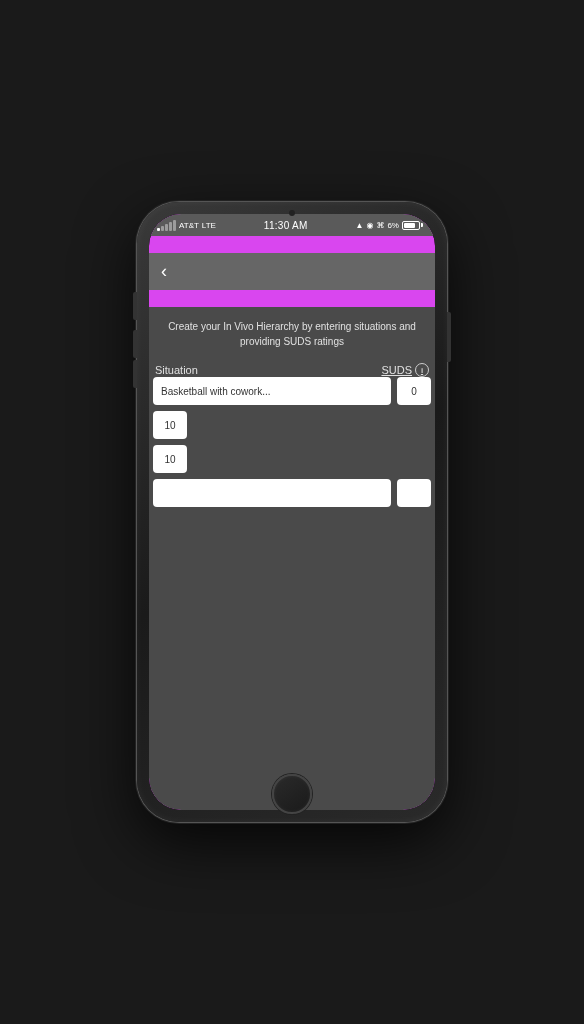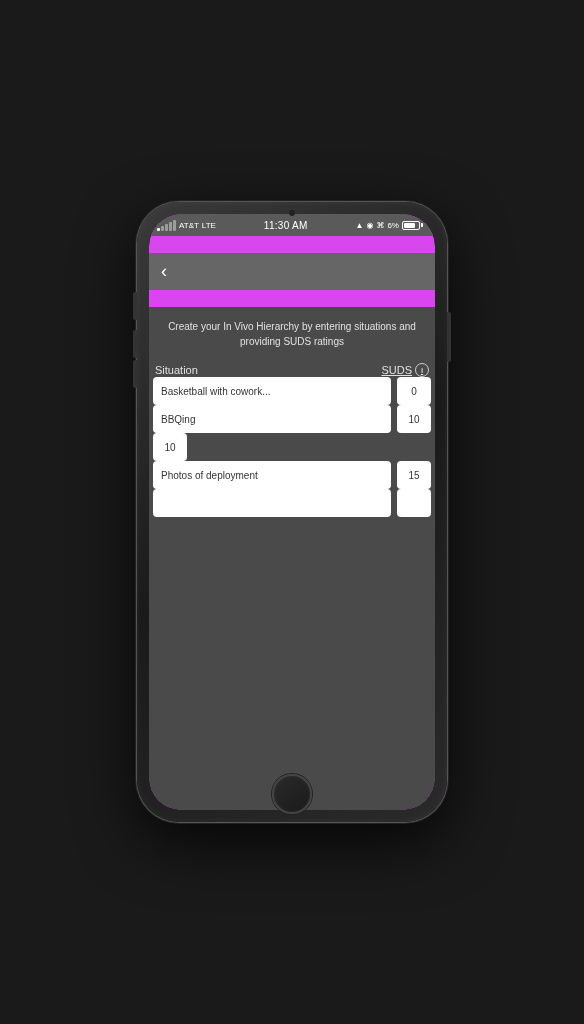--- a/index.html
+++ b/index.html
@@ -250,20 +250,21 @@
       justify-content: center;
       font-size: 8px;
       color: #ccc;
       font-weight: 600;
     }
 
     
     .hierarchy-row {
       display: flex;
       gap: 6px;
+      margin-bottom: 6px;
       align-items: flex-end;
     }
 
     .situation-input {
       flex: 1;
       background: #fff;
       border: none;
       border-radius: 4px;
       padding: 6px 8px;
       font-size: 10px;
@@ -346,29 +347,24 @@
             </div>
           </div>
         </div>
 
         <div>
           <div class="hierarchy-row">
             <input class="situation-input" type="text" value="Basketball with cowork..." style="">
             <input class="suds-input" type="text" value="0" style="">
           </div>
           <div class="hierarchy-row">
-            <input class="situation-input" type="text" value="BBQing" style="">
             <input class="suds-input" type="text" value="10" style="">
           </div>
           <div class="hierarchy-row">
             <input class="suds-input" type="text" value="10" style="">
-          </div>
-          <div class="hierarchy-row">
-            <input class="situation-input" type="text" value="Photos of deployment" style="">
-            <input class="suds-input" type="text" value="15" style="">
           </div>
           <div class="hierarchy-row">
             <input class="situation-input" type="text" placeholder="" style="">
             <input class="suds-input" type="text" value="" style="">
           </div>
         </div>
       </div>
 
     </div>
   </div>

